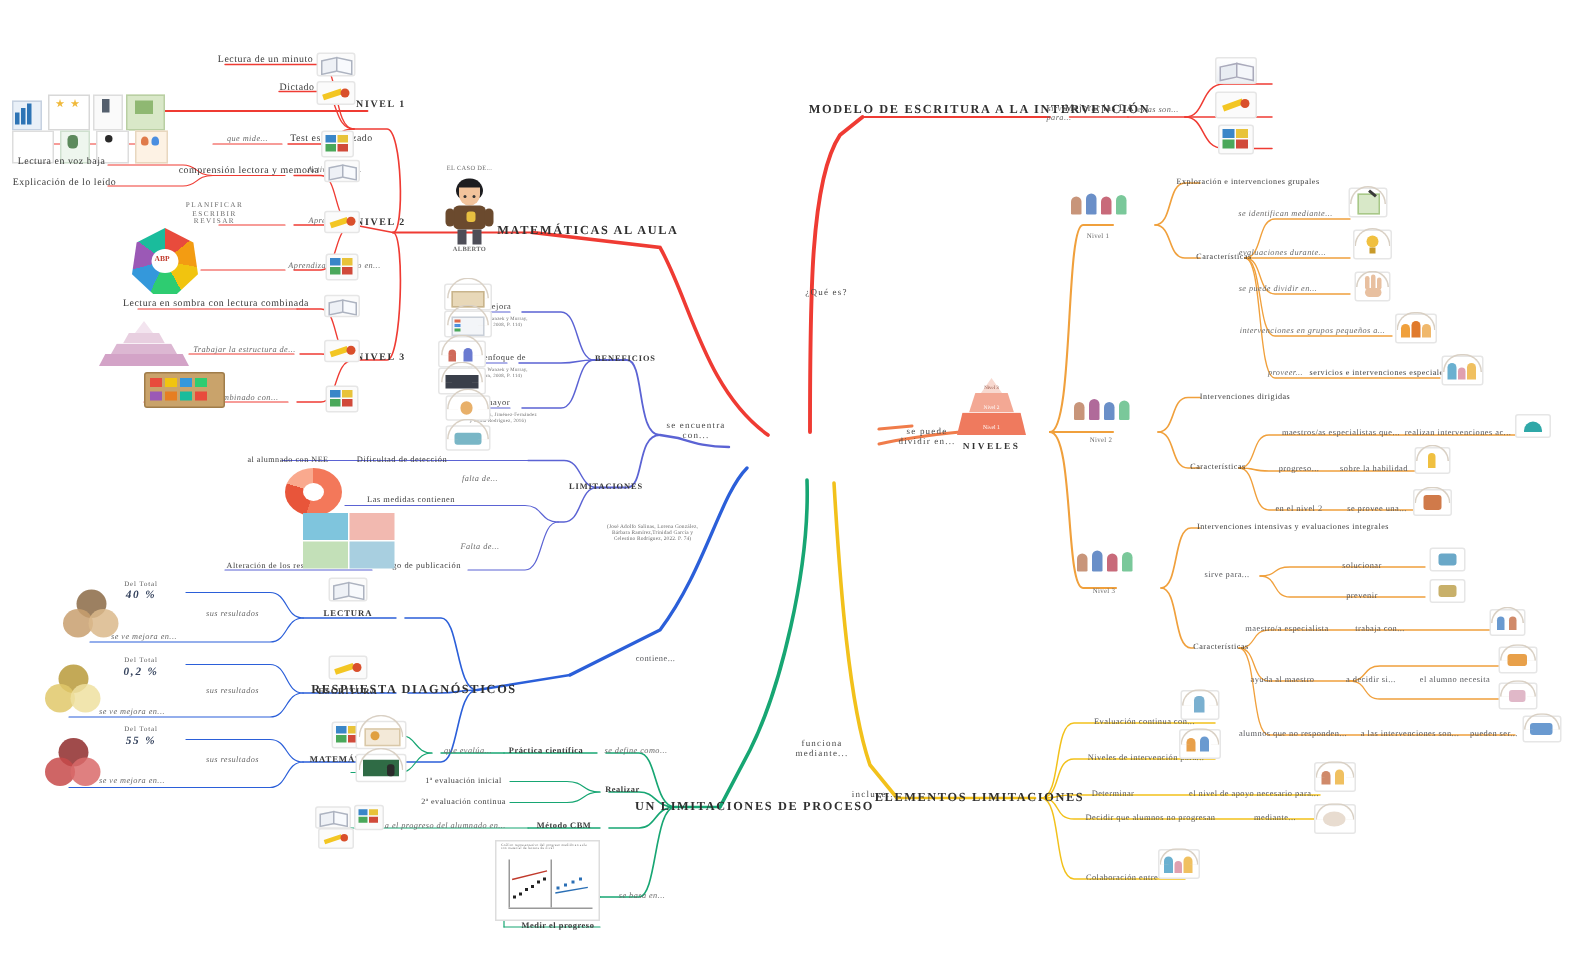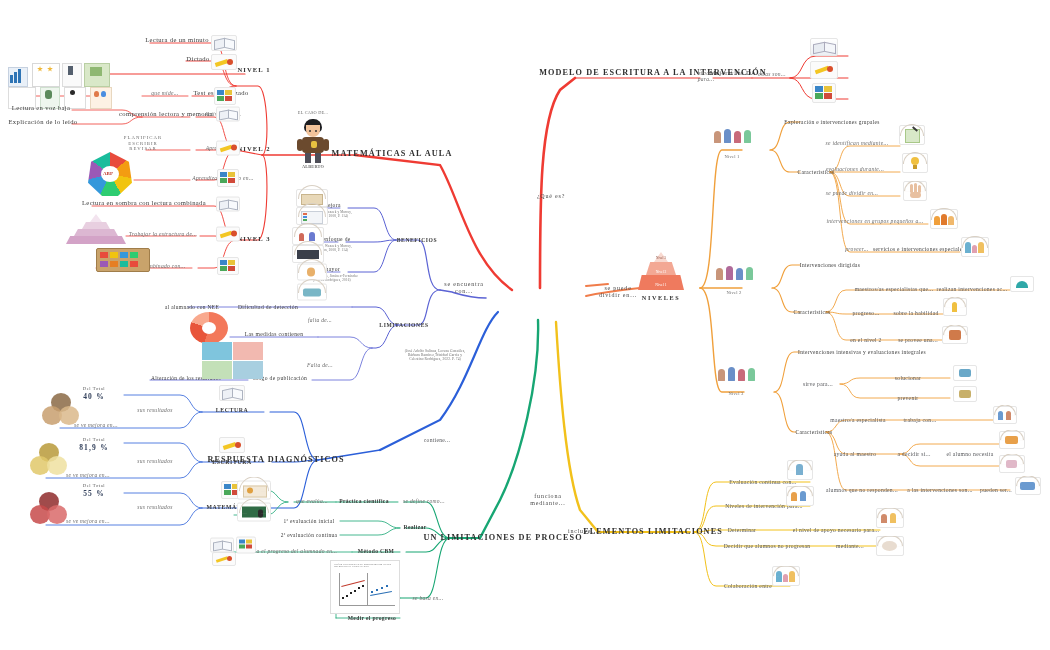--- a/index.html
+++ b/index.html
@@ -10,21 +10,21 @@
   .nd{position:absolute;white-space:nowrap;transform:translate(-50%,-50%);
       text-align:center;line-height:1.15;}
   .t-root{font-family:"Liberation Serif",serif;font-weight:bold;font-size:13px;
       letter-spacing:.5px;color:#222;}
   .t-main{font-weight:bold;font-size:8.2px;letter-spacing:1.1px;color:#2f2f2f;
       text-transform:none;}
   .t-sub{font-size:6.6px;letter-spacing:.35px;color:#3a3a3a;}
   .t-lab{font-size:5.5px;font-style:italic;letter-spacing:.3px;color:#6a6a6a;}
   .t-lab2{font-size:5.6px;letter-spacing:.3px;color:#55565a;}
   .t-tiny{font-size:4.3px;color:#6b6b6b;letter-spacing:.2px;}
-  .t-pct{font-weight:bold;font-size:7.5px;letter-spacing:1.2px;color:#33415c;}
+  .t-pct{font-weight:bold;font-size:7.5px;letter-spacing:1.2px;color:#33415c;font-style:italic;}
   .t-pcts{font-size:4.6px;color:#5b5b5b;letter-spacing:.6px;}
   .t-niv{font-weight:bold;font-size:6.6px;letter-spacing:1.1px;color:#333;}
   .t-nivp{font-weight:bold;font-size:6.2px;letter-spacing:1.6px;color:#333;}
   .t-cen{font-size:6px;letter-spacing:.8px;color:#4a4a4a;}
 
   
   #rootbox{position:absolute;left:497px;top:283px;width:88px;height:78px;
       transform:translate(-50%,-50%);margin-left:44px;margin-top:39px;
       border:1.6px solid #2b3a55;border-radius:7px;background:#fff;
       box-shadow:0 1px 3px rgba(0,0,0,.18);}
@@ -421,21 +421,21 @@
   <span style="position:absolute;left:10px;top:2px;width:7px;height:5px;background:#e8c33a;"></span>
   <span style="position:absolute;left:2px;top:8px;width:7px;height:5px;background:#4aa85a;"></span>
   <span style="position:absolute;left:10px;top:8px;width:7px;height:5px;background:#d14a3a;"></span>
 </div>
 <div class="nd t-lab" style="left:155px;top:410px;">sus resultados</div>
 <div class="nd t-lab" style="left:155px;top:461px;">sus resultados</div>
 <div class="nd t-lab" style="left:155px;top:507px;">sus resultados</div>
 <div class="nd t-pcts" style="left:94px;top:389px;">Del Total</div>
 <div class="nd t-pct" style="left:94px;top:397px;">40 %</div>
 <div class="nd t-pcts" style="left:94px;top:440px;">Del Total</div>
-<div class="nd t-pct" style="left:94px;top:448px;">81,9 %</div>
+<div class="nd t-pct" style="left:94px;top:448px;">0,2 %</div>
 <div class="nd t-pcts" style="left:94px;top:486px;">Del Total</div>
 <div class="nd t-pct" style="left:94px;top:494px;">55 %</div>
 <div class="nd t-lab" style="left:96px;top:425px;">se ve mejora en...</div>
 <div class="nd t-lab" style="left:88px;top:475px;">se ve mejora en...</div>
 <div class="nd t-lab" style="left:88px;top:521px;">se ve mejora en...</div>
 <div style="position:absolute;left:42px;top:393px;width:36px;height:32px;">
   <span style="position:absolute;left:9px;top:0;width:20px;height:19px;background:#8b6a45;opacity:.85;border-radius:50%;"></span>
   <span style="position:absolute;left:0;top:13px;width:20px;height:19px;background:#c89f6e;opacity:.85;border-radius:50%;"></span>
   <span style="position:absolute;left:17px;top:13px;width:20px;height:19px;background:#dbb98b;opacity:.85;border-radius:50%;"></span>
 </div>

